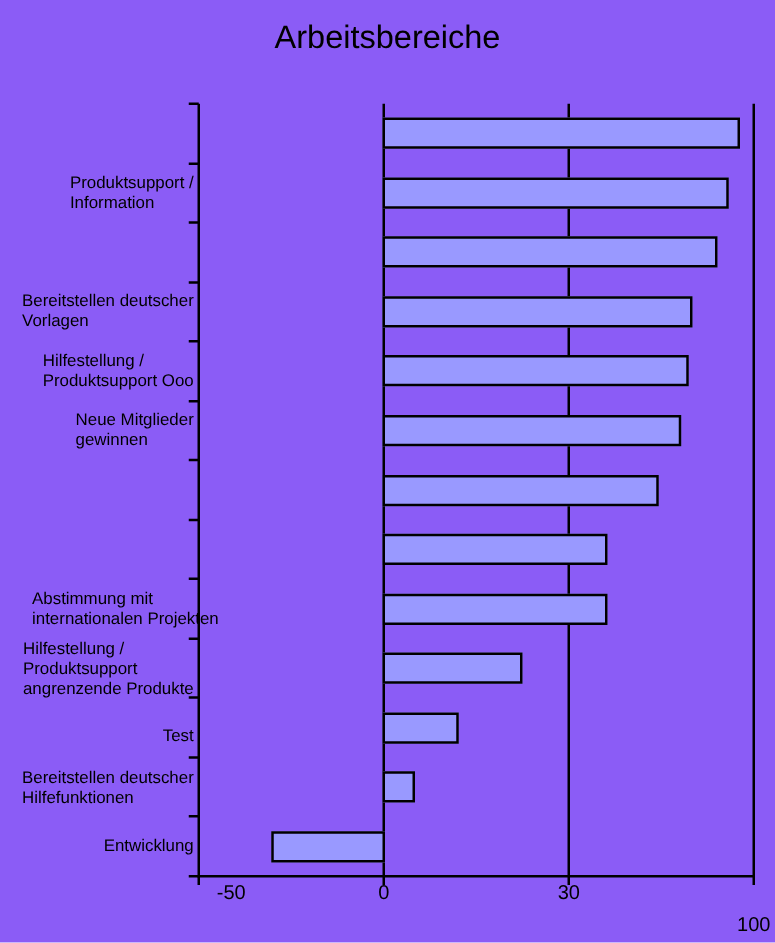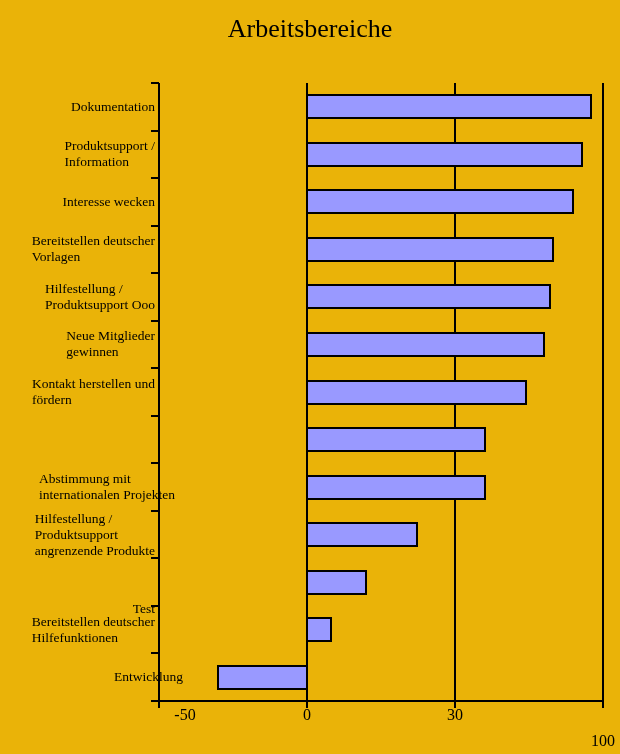--- a/index.html
+++ b/index.html
@@ -4,22 +4,22 @@
 <style>
   html, body {
     margin: 0;
     padding: 0;
     background: #ffffff;
   }
   .canvas {
     position: relative;
     width: 620px;
     height: 754px;
-    background: #eab308;
-    font-family: Liberation Serif, serif;
+    background: #8b5cf6;
+    font-family: Liberation Sans, sans-serif;
     color: #000000;
     overflow: hidden;
   }
   .chart-title {
     position: absolute;
     left: 0;
     top: 14px;
     width: 620px;
     text-align: center;
     font-size: 26px;
@@ -97,70 +97,60 @@
     <div class="tick" style="left: 151px; top: 319.692px; width: 8px; height: 2px;"></div>
     <div class="tick" style="left: 151px; top: 367.231px; width: 8px; height: 2px;"></div>
     <div class="tick" style="left: 151px; top: 414.769px; width: 8px; height: 2px;"></div>
     <div class="tick" style="left: 151px; top: 462.308px; width: 8px; height: 2px;"></div>
     <div class="tick" style="left: 151px; top: 509.846px; width: 8px; height: 2px;"></div>
     <div class="tick" style="left: 151px; top: 557.385px; width: 8px; height: 2px;"></div>
     <div class="tick" style="left: 151px; top: 604.923px; width: 8px; height: 2px;"></div>
     <div class="tick" style="left: 151px; top: 652.462px; width: 8px; height: 2px;"></div>
     <div class="tick" style="left: 151px; top: 700px; width: 8px; height: 2px;"></div>
     <div class="bar" style="left: 306px; top: 94.2692px; width: 286.16px; height: 25px; background: rgb(153, 153, 255); border-color: rgb(0, 0, 0);"></div>
-    <div class="cat-label-box" style="top: 106.769px;">
-      <div class="cat-label">Dokumentation</div>
-    </div>
     <div class="bar" style="left: 306px; top: 141.808px; width: 277.28px; height: 25px; background: rgb(153, 153, 255); border-color: rgb(0, 0, 0);"></div>
     <div class="cat-label-box" style="top: 154.308px;">
       <div class="cat-label">Produktsupport /
 Information</div>
     </div>
     <div class="bar" style="left: 306px; top: 189.346px; width: 268.4px; height: 25px; background: rgb(153, 153, 255); border-color: rgb(0, 0, 0);"></div>
-    <div class="cat-label-box" style="top: 201.846px;">
-      <div class="cat-label">Interesse wecken</div>
-    </div>
     <div class="bar" style="left: 306px; top: 236.885px; width: 247.68px; height: 25px; background: rgb(153, 153, 255); border-color: rgb(0, 0, 0);"></div>
     <div class="cat-label-box" style="top: 249.385px;">
       <div class="cat-label">Bereitstellen deutscher
 Vorlagen</div>
     </div>
     <div class="bar" style="left: 306px; top: 284.423px; width: 244.72px; height: 25px; background: rgb(153, 153, 255); border-color: rgb(0, 0, 0);"></div>
     <div class="cat-label-box" style="top: 296.923px;">
       <div class="cat-label">Hilfestellung /
 Produktsupport Ooo</div>
     </div>
     <div class="bar" style="left: 306px; top: 331.962px; width: 238.8px; height: 25px; background: rgb(153, 153, 255); border-color: rgb(0, 0, 0);"></div>
     <div class="cat-label-box" style="top: 344.462px;">
       <div class="cat-label">Neue Mitglieder
 gewinnen</div>
     </div>
     <div class="bar" style="left: 306px; top: 379.5px; width: 221.04px; height: 25px; background: rgb(153, 153, 255); border-color: rgb(0, 0, 0);"></div>
-    <div class="cat-label-box" style="top: 392px;">
-      <div class="cat-label">Kontakt herstellen und
-fördern</div>
-    </div>
     <div class="bar" style="left: 306px; top: 427.038px; width: 179.6px; height: 25px; background: rgb(153, 153, 255); border-color: rgb(0, 0, 0);"></div>
     <div class="bar" style="left: 306px; top: 474.577px; width: 179.6px; height: 25px; background: rgb(153, 153, 255); border-color: rgb(0, 0, 0);"></div>
     <div class="cat-label-box" style="top: 487.077px; padding-left: 20px;">
       <div class="cat-label">Abstimmung mit
 internationalen Projekten</div>
     </div>
     <div class="bar" style="left: 306px; top: 522.115px; width: 111.52px; height: 25px; background: rgb(153, 153, 255); border-color: rgb(0, 0, 0);"></div>
     <div class="cat-label-box" style="top: 534.615px;">
       <div class="cat-label">Hilfestellung /
 Produktsupport
 angrenzende Produkte</div>
     </div>
     <div class="bar" style="left: 306px; top: 569.654px; width: 61.2px; height: 25px; background: rgb(153, 153, 255); border-color: rgb(0, 0, 0);"></div>
-    <div class="cat-label-box" style="top: 609px;">
+    <div class="cat-label-box" style="top: 589px;">
       <div class="cat-label">Test</div>
     </div>
     <div class="bar" style="left: 306px; top: 617.192px; width: 25.68px; height: 25px; background: rgb(153, 153, 255); border-color: rgb(0, 0, 0);"></div>
     <div class="cat-label-box" style="top: 629.692px;">
       <div class="cat-label">Bereitstellen deutscher
 Hilfefunktionen</div>
     </div>
     <div class="bar" style="left: 217.2px; top: 664.731px; width: 90.8px; height: 25px; background: rgb(153, 153, 255); border-color: rgb(0, 0, 0);"></div>
-    <div class="cat-label-box" style="top: 677.231px; margin-left: 28px;">
+    <div class="cat-label-box" style="top: 677.231px;">
       <div class="cat-label">Entwicklung</div>
     </div>
   </div>
 
 </body></html>

